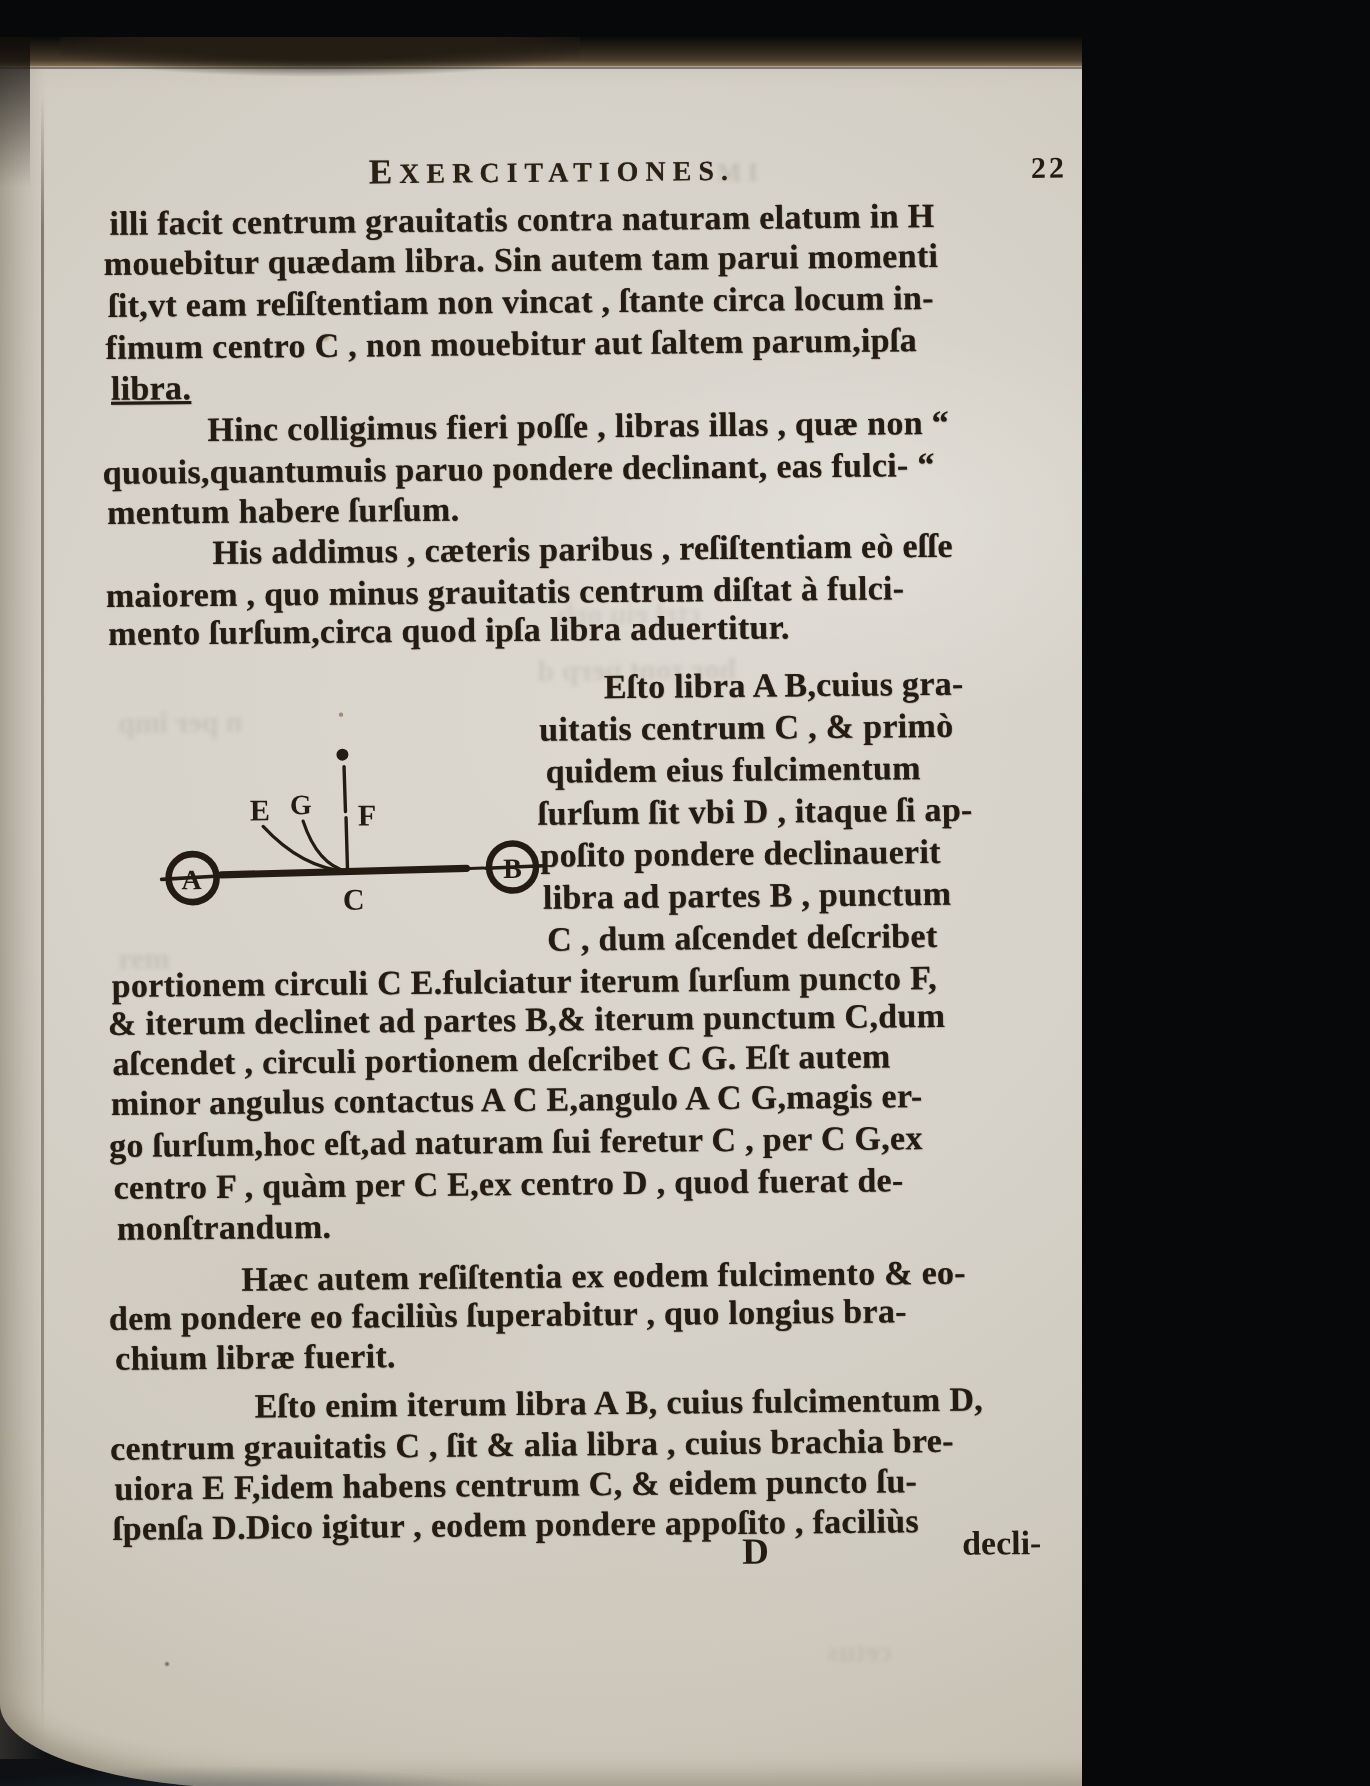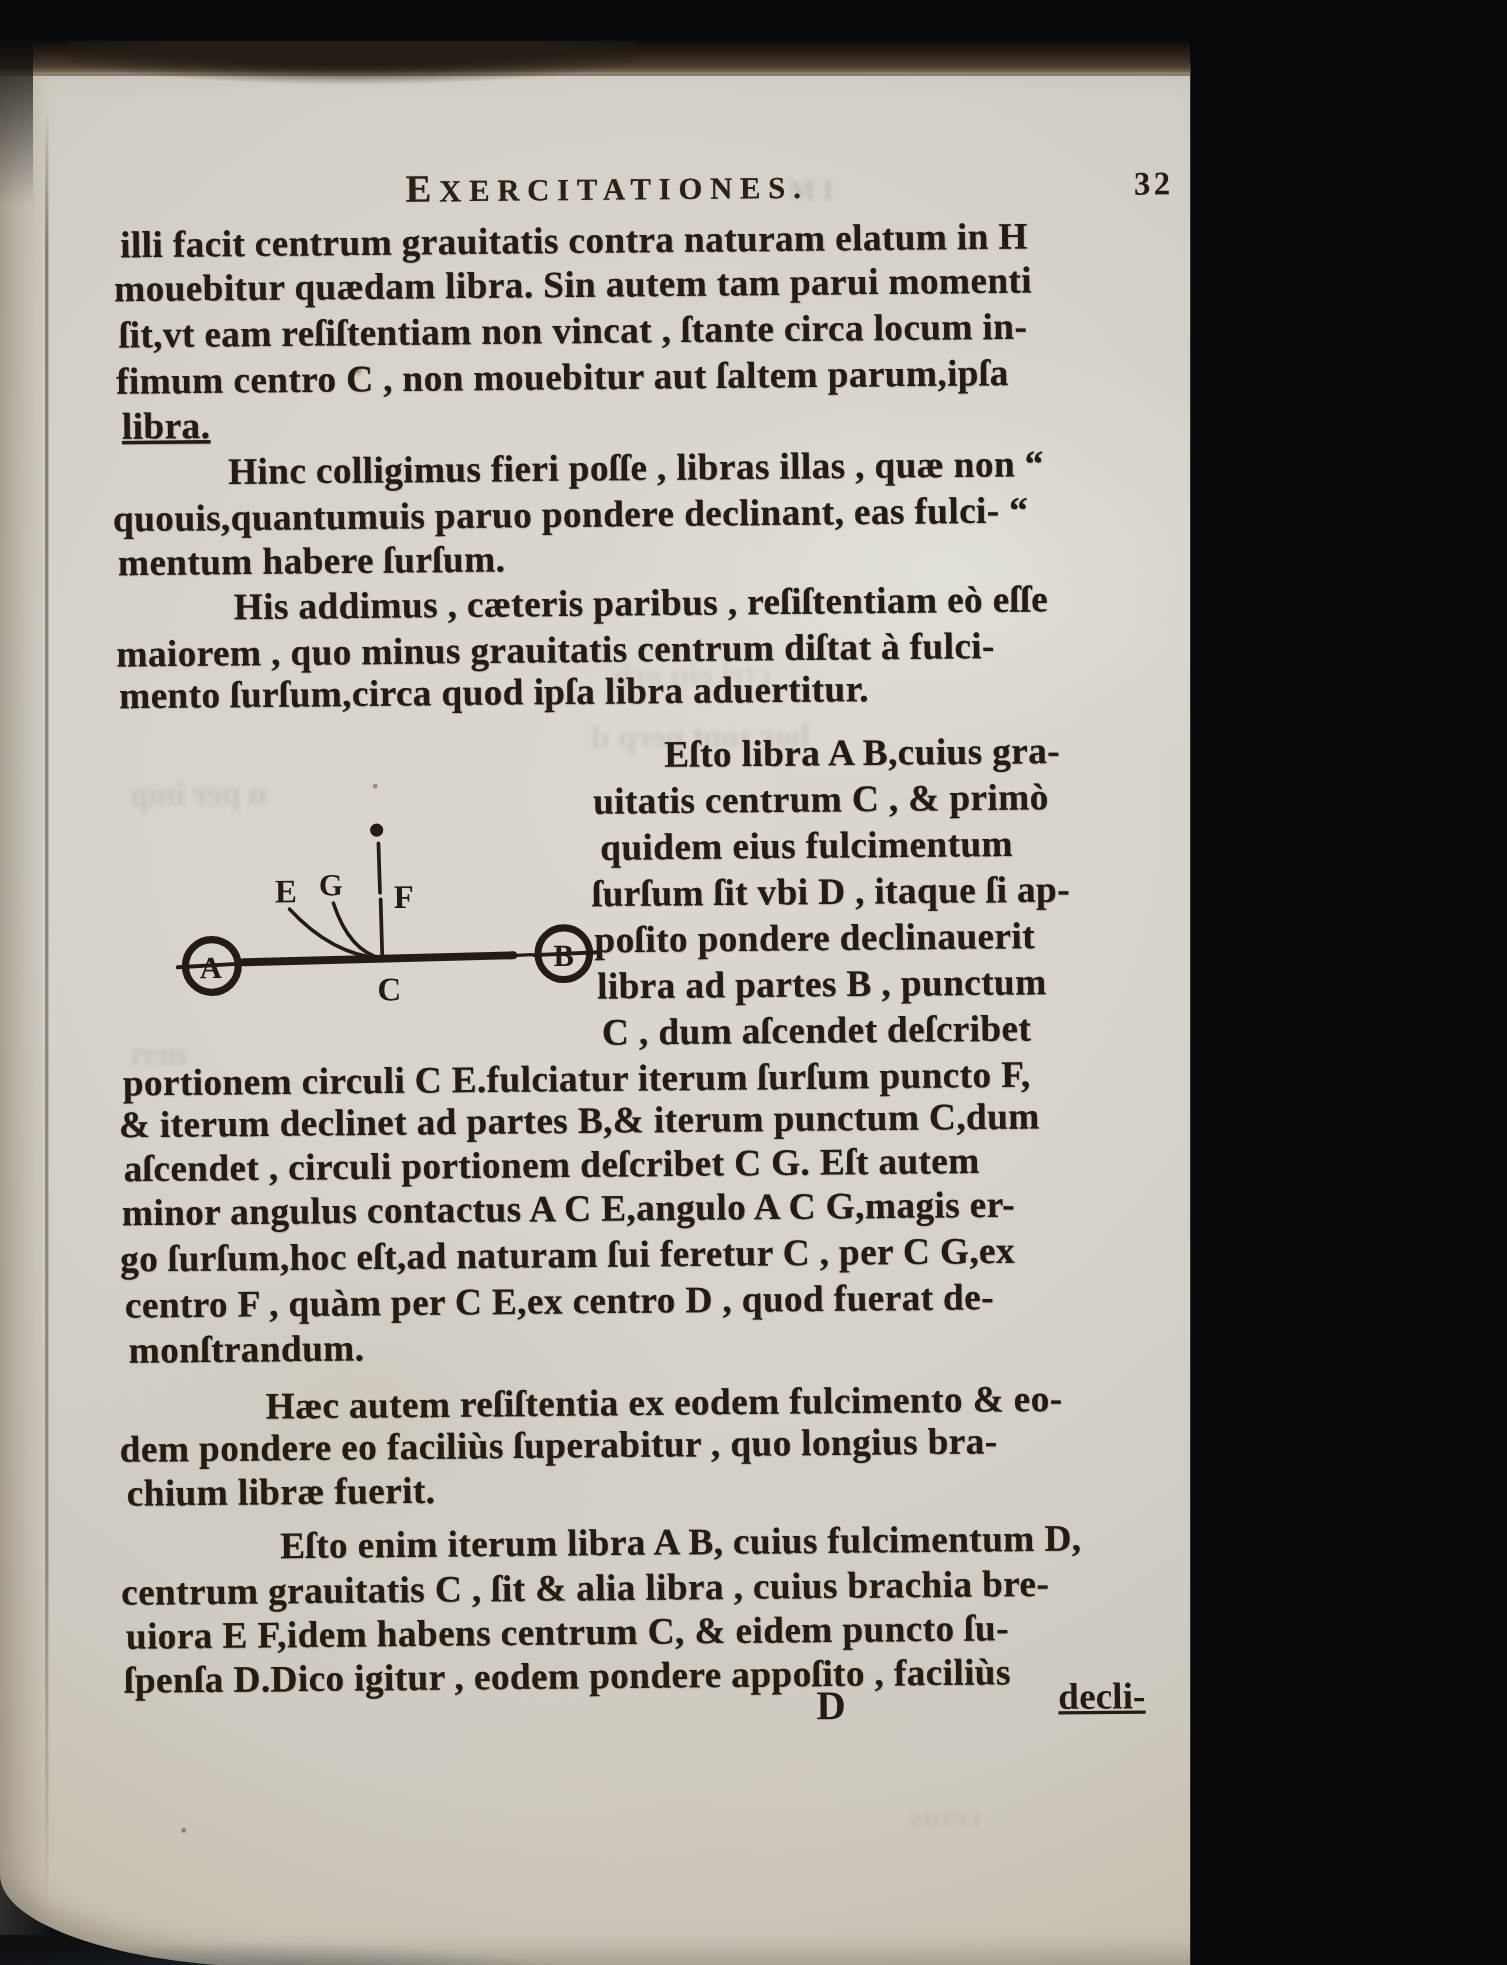--- a/index.html
+++ b/index.html
@@ -49,21 +49,21 @@
       text-shadow:0 0 .8px rgba(42,30,14,.55), .5px .7px .9px rgba(42,30,14,.25);}
   .header{position:absolute;left:376px;top:116px;
       font:700 28px/34px "Liberation Serif","DejaVu Serif",serif;
       color:#2a2114;letter-spacing:7px;text-shadow:0 0 .8px rgba(42,30,14,.5);}
   .header::first-letter{font-size:35px;}
   .pageno{position:absolute;left:1038px;top:118px;
       font:700 30px/34px "Liberation Serif","DejaVu Serif",serif;color:#241c12;letter-spacing:3px;}
   .signature{position:absolute;left:736px;top:1496px;
       font:700 37px/40px "Liberation Serif","DejaVu Serif",serif;color:#241c12;}
   .catchword{position:absolute;left:956px;top:1490px;
-      font:700 34px/40px "Liberation Serif","DejaVu Serif",serif;color:#241c12;text-decoration:underline;}
+      font:700 34px/40px "Liberation Serif","DejaVu Serif",serif;color:#241c12;}
   
   .ghost{position:absolute;white-space:nowrap;
       font:700 30px/34px "Liberation Serif","DejaVu Serif",serif;
       color:rgba(104,95,76,.85);opacity:.17;filter:blur(2px);transform:scaleX(-1);}
   .ghost.noflip{transform:none;}
   
   .spot{position:absolute;border-radius:50%;}
   .diagram-box{position:absolute;left:130px;top:640px;}
 </style>
 </head>
@@ -95,21 +95,21 @@
     <span class="ghost" style="left:120px;top:664px;">n per  imp</span>
     <span class="ghost noflip" style="left:118px;top:900px;">rem</span>
     <span class="ghost" style="left:560px;top:560px;opacity:.13;">ctrl eiu orb</span>
     <span class="ghost" style="left:1090px;top:600px;opacity:.14;">rem otter</span>
     <span class="ghost noflip" style="left:1088px;top:1206px;opacity:.15;">ad g ucatur</span>
     <span class="ghost" style="left:1086px;top:1290px;opacity:.14;">bl nqu et s</span>
     <span class="ghost noflip" style="left:1096px;top:1430px;opacity:.14;">x d  EF</span>
     <span class="ghost" style="left:820px;top:1600px;opacity:.12;">cetus</span>
 
     <div class="header">EXERCITATIONES.</div>
-    <div class="pageno">32</div>
+    <div class="pageno">22</div>
 
     <div class="tl" style="left:116px;top:162px;">illi facit centrum grauitatis contra naturam elatum in H</div>
     <div class="tl" style="left:110px;top:202px;">mouebitur quædam libra. Sin autem tam parui momenti</div>
     <div class="tl" style="left:114px;top:244px;">ſit,vt eam reſiſtentiam non vincat , ſtante circa locum in-</div>
     <div class="tl" style="left:111px;top:286px;">fimum centro C , non mouebitur aut ſaltem parum,ipſa</div>
     <div class="tl" style="left:116px;top:327px;text-decoration:underline;">libra.</div>
     <div class="tl" style="left:212px;top:369px;">Hinc colligimus fieri poſſe , libras illas , quæ non “</div>
     <div class="tl" style="left:107px;top:411px;">quouis,quantumuis paruo pondere declinant, eas fulci- “</div>
     <div class="tl" style="left:111px;top:451px;">mentum habere ſurſum.</div>
     <div class="tl" style="left:216px;top:492px;">His addimus , cæteris paribus , reſiſtentiam eò eſſe</div>

